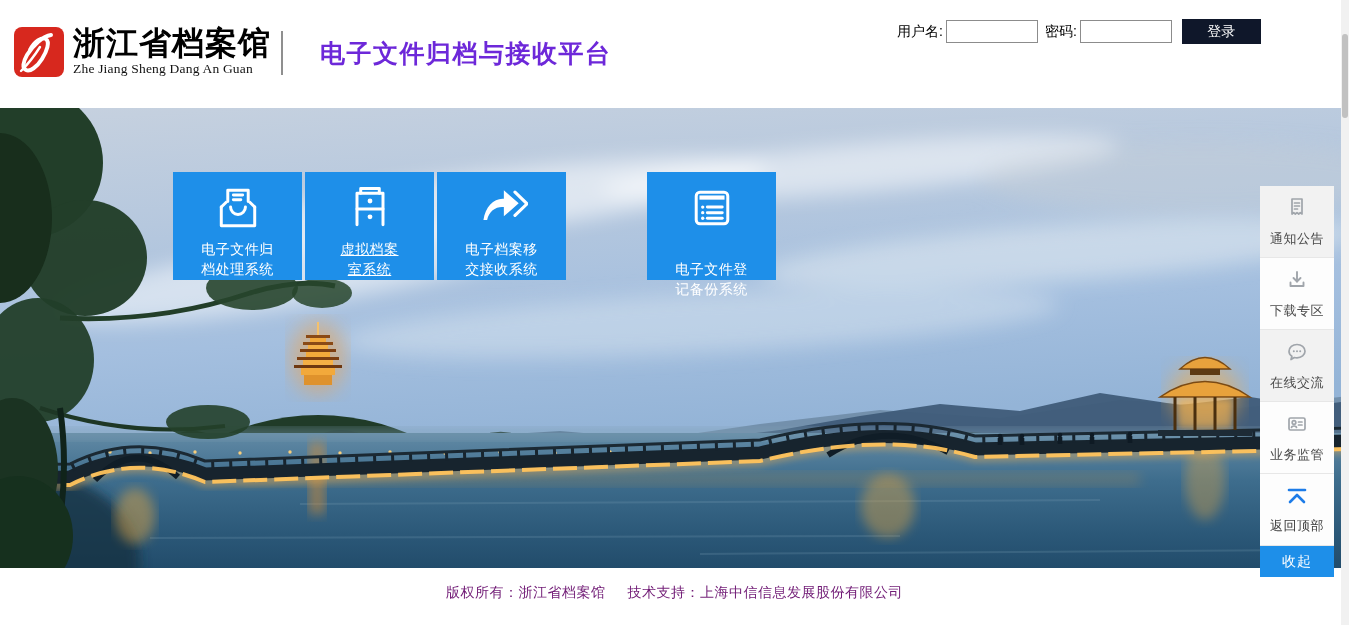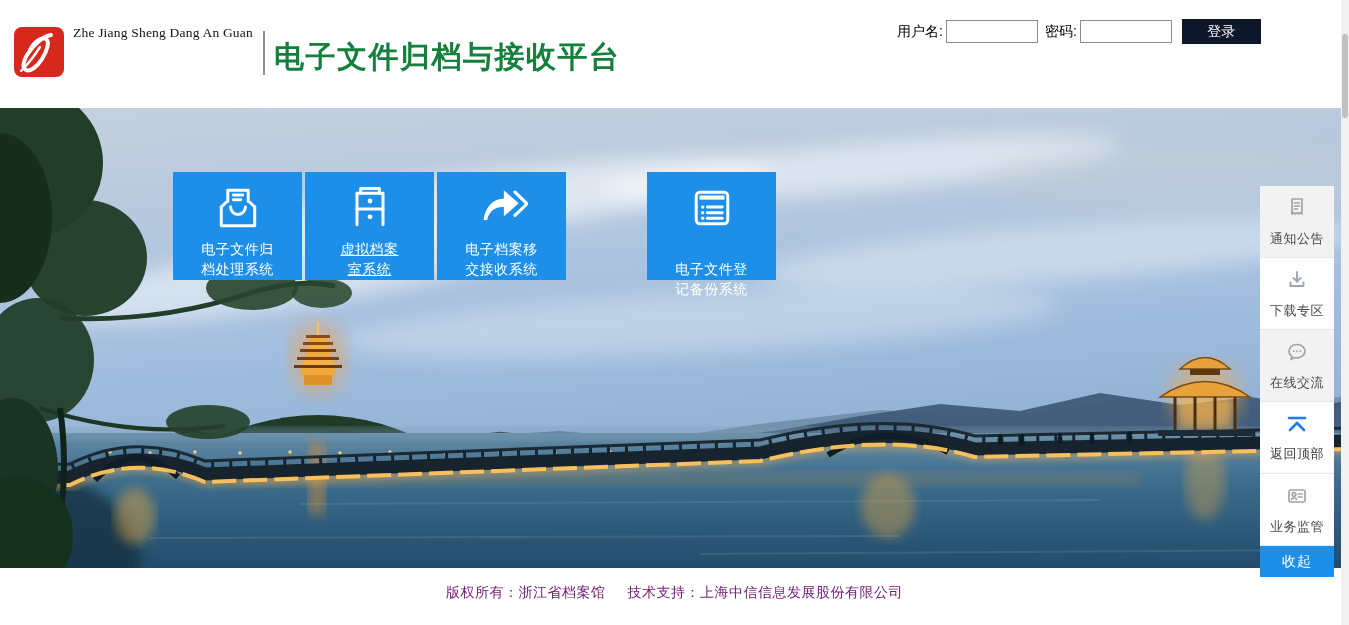--- a/index.html
+++ b/index.html
@@ -10,21 +10,21 @@
   }
 
   
   .header { position:absolute; top:0; left:0; width:1349px; height:108px; background:#fff; z-index:5; }
   .brand { position:absolute; left:13px; top:25px; display:flex; align-items:flex-start; }
   .logo-box { width:52px; height:54px; flex:0 0 auto; }
   .brand-text { margin-left:8px; }
   .brand-cn { font-family:"Liberation Serif", serif; font-weight:bold; font-size:32px; line-height:36px; color:#000; letter-spacing:1px; white-space:nowrap; }
   .brand-py { font-family:"Liberation Serif", serif; font-size:13.5px; color:#111; letter-spacing:0.2px; white-space:nowrap; }
   .brand-sep { width:2px; height:44px; background:#8f8f8f; margin:6px 9px 0 10px; }
-  .platform-title { font-family:"Liberation Serif", serif; font-size:30px; font-weight:bold; color:#15803d; margin-top:12px; letter-spacing:1.5px; white-space:nowrap; }
+  .platform-title { font-family:"Liberation Serif", serif; font-size:25px; font-weight:bold; color:#6d28d9; margin-top:12px; letter-spacing:1.5px; white-space:nowrap;margin-left:28px; }
 
   .login { position:absolute; left:897px; top:19px; display:flex; align-items:center; }
   .login label { font-size:14px; color:#000; margin-right:3px; white-space:nowrap; }
   .login input { width:92px; height:23px; border:1px solid #8c8c8c; background:#fff; margin-right:7px; font-size:13px; padding:0 4px; }
   .login-btn { width:79px; height:25px; border:none; background:#0f172a; color:#fff; font-size:14px; margin-left:3px; cursor:pointer; }
 
   
   .hero { position:absolute; top:108px; left:0; width:1349px; height:324px; z-index:1;padding-left:46px; }
   .hero svg.scene { position:absolute; top:0; left:0; display:block; }
 
@@ -58,20 +58,21 @@
 <div class="page">
 
   <header class="header">
     <div class="brand">
       <svg class="logo-box" viewBox="0 0 52 54">
         <rect x="1" y="2" width="50" height="50" rx="8" fill="#d7281e"></rect>
         <path d="M38,10 C30,11 20,20 14,30 C10,37 9,43 13,45 C17,47 24,42 29,34 C34,26 37,17 33,14 C29,11 21,17 17,25" fill="none" stroke="#ffffff" stroke-width="4" stroke-linecap="round"></path>
         <path d="M8,46 C14,40 22,30 27,22" fill="none" stroke="#ffffff" stroke-width="2.4" stroke-linecap="round"></path>
       </svg>
       <div class="brand-text">
+        <div class="brand-cn">浙江省档案馆</div>
         <div class="brand-py">Zhe Jiang Sheng Dang An Guan</div>
       </div>
       <div class="brand-sep"></div>
       <div class="platform-title">电子文件归档与接收平台</div>
     </div>
 
     <div class="login">
       <label>用户名:</label>
       <input type="text" value="" style="">
       <label>密码:</label>
@@ -323,42 +324,42 @@
         <svg width="26" height="26" viewBox="0 0 26 26" fill="none" stroke="#a0a5ab" stroke-width="1.7" stroke-linejoin="round">
           <path d="M13,5.5 c4.4,0 8,3 8,6.7 c0,3.7 -3.6,6.7 -8,6.7 c-0.9,0 -1.8,-0.1 -2.6,-0.4 L7,20.5 l0.9,-3.2 c-1.8,-1.2 -2.9,-3 -2.9,-5.1 C5,8.5 8.6,5.5 13,5.5 Z"></path>
           <circle cx="9.8" cy="12.2" r="1" fill="#a0a5ab" stroke="none"></circle>
           <circle cx="13" cy="12.2" r="1" fill="#a0a5ab" stroke="none"></circle>
           <circle cx="16.2" cy="12.2" r="1" fill="#a0a5ab" stroke="none"></circle>
         </svg>
       </span>
       <span class="slabel">在线交流</span>
     </div>
 
-    <div class="side-item top-link">
-      <span>
-        <svg width="28" height="24" viewBox="0 0 28 24" fill="none" stroke="#1d7ce8" stroke-width="2.6" stroke-linecap="round" stroke-linejoin="round">
-          <path d="M6,6 H22"></path>
-          <path d="M7,18 L14,11 L21,18"></path>
-        </svg>
-      </span>
-      <span class="slabel">返回顶部</span>
-    </div>
-
     <div class="side-item">
       <span>
         <svg width="26" height="26" viewBox="0 0 26 26" fill="none" stroke="#a0a5ab" stroke-width="1.7" stroke-linecap="round" stroke-linejoin="round">
           <rect x="5" y="7" width="16" height="12" rx="1.5"></rect>
           <circle cx="10" cy="11.5" r="1.8"></circle>
           <path d="M7.5,16.5 c0.3,-2 4.7,-2 5,0"></path>
           <path d="M14.5,11 H18 M14.5,14 H18"></path>
         </svg>
       </span>
       <span class="slabel">业务监管</span>
     </div>
 
+    <div class="side-item top-link">
+      <span>
+        <svg width="28" height="24" viewBox="0 0 28 24" fill="none" stroke="#1d7ce8" stroke-width="2.6" stroke-linecap="round" stroke-linejoin="round">
+          <path d="M6,6 H22"></path>
+          <path d="M7,18 L14,11 L21,18"></path>
+        </svg>
+      </span>
+      <span class="slabel">返回顶部</span>
+    </div>
+
     <div class="collapse-btn">收起</div>
   </aside>
 
   <div class="scrollbar">
     <div class="scroll-thumb"></div>
   </div>
 
   <footer class="footer">
     <div class="footer-inner">
       <span>版权所有：浙江省档案馆</span>

